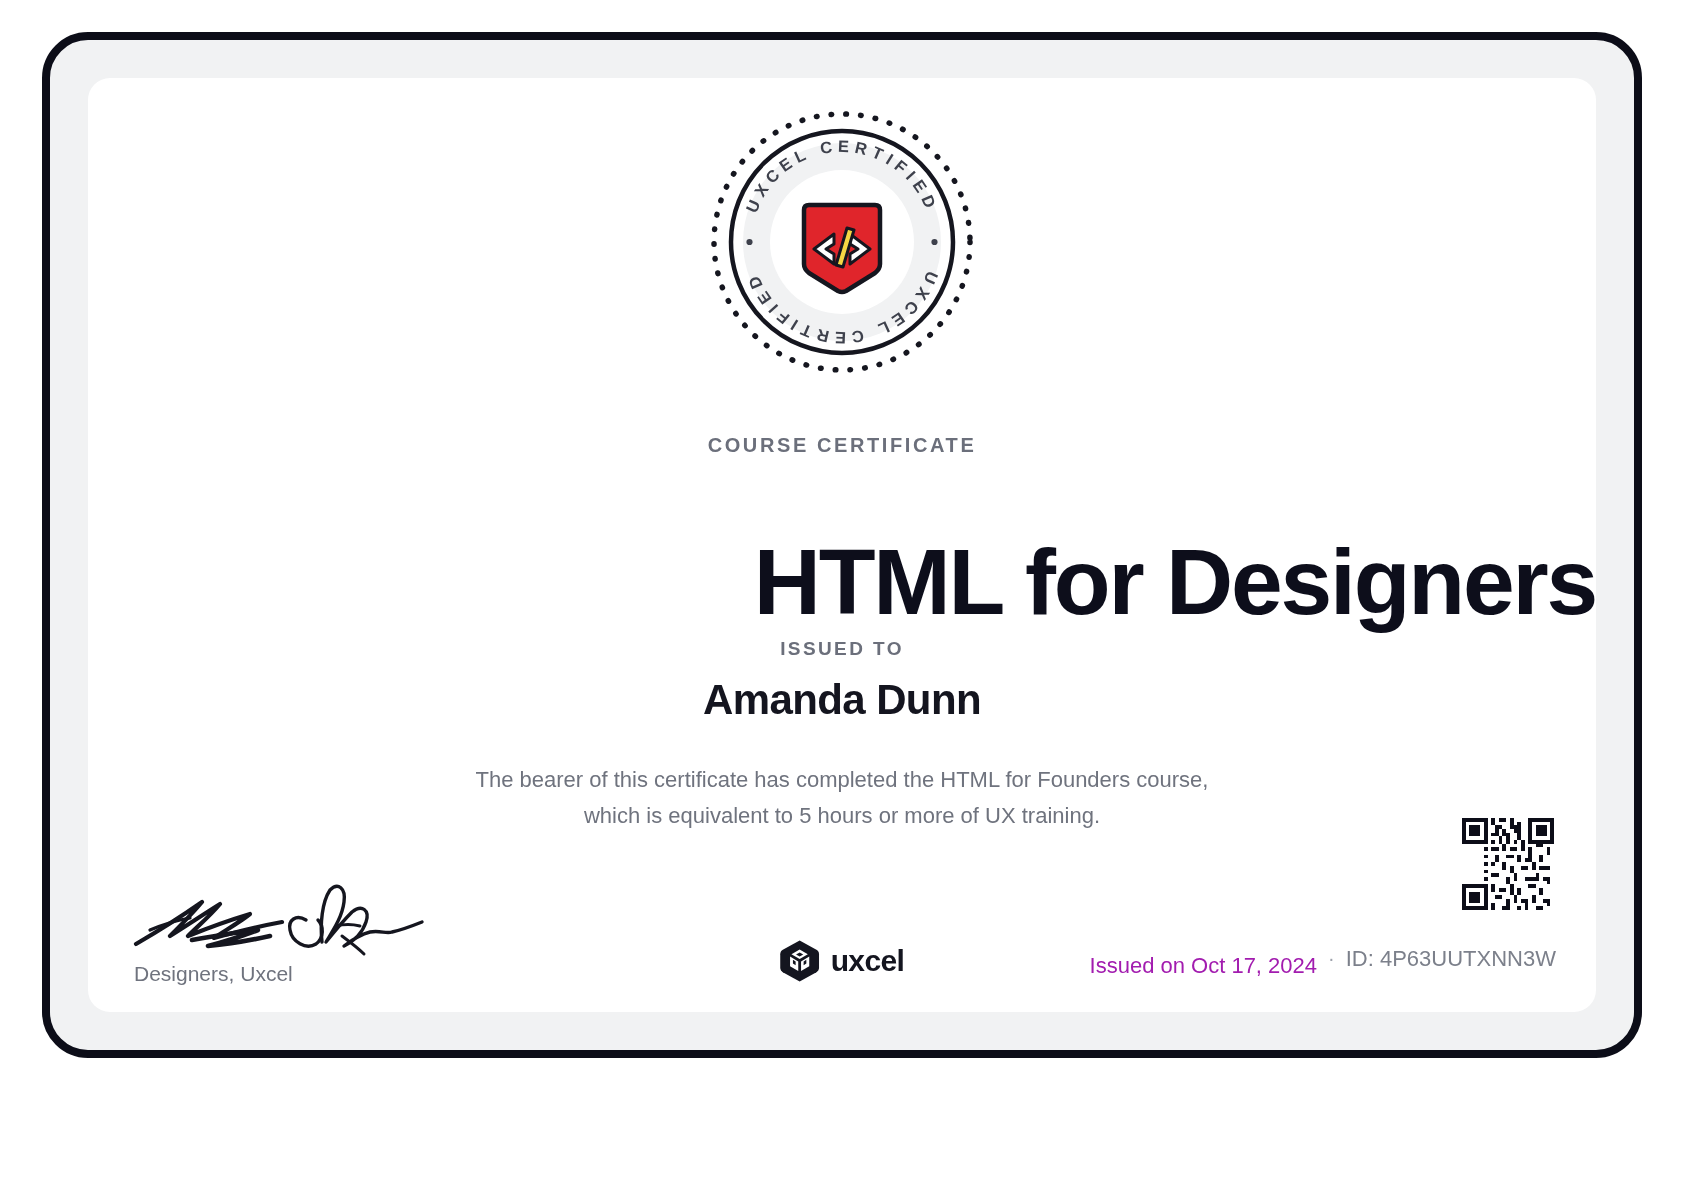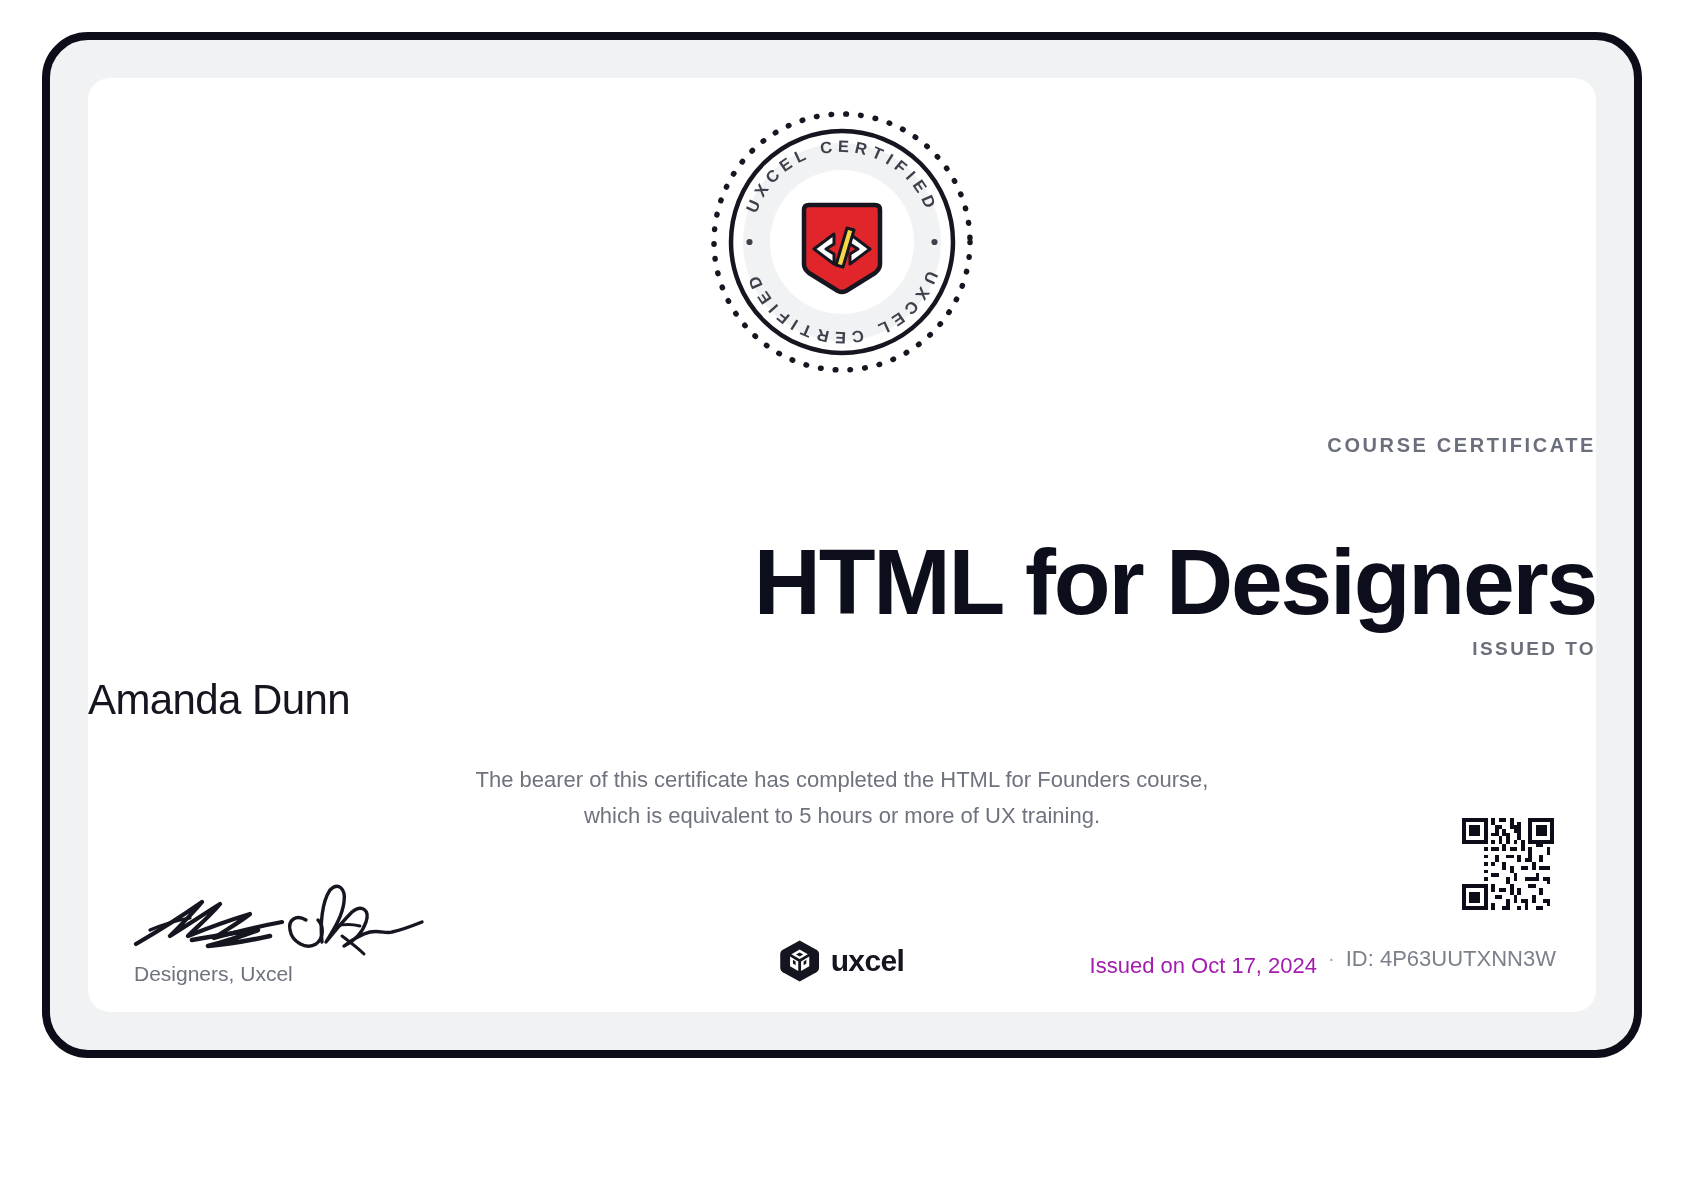--- a/index.html
+++ b/index.html
@@ -46,21 +46,21 @@
     width: 268px;
     height: 268px;
   }
   .seal-wrap svg { display: block; }
 
   
   .kicker {
     position: absolute;
     left: 0;
     right: 0;
-    text-align: right;
+    text-align: center;
     font-size: 20px;
     font-weight: 700;
     letter-spacing: 2.6px;
     color: #6B6F7B;
     text-transform: uppercase;
   }
   .kicker-course { top: 356px; }
   .kicker-issued { top: 560px; font-size: 19px; letter-spacing: 2.4px; }
 
   .course-title {
@@ -74,23 +74,23 @@
     font-weight: 700;
     letter-spacing: -2.2px;
     color: #0D0E1B;
   }
 
   .recipient-name {
     position: absolute;
     left: 0;
     right: 0;
     top: 598px;
-    text-align: left;
+    text-align: center;
     font-size: 42px;
-    font-weight: 400;
+    font-weight: 700;
     letter-spacing: -0.6px;
     color: #14151F;
   }
 
   .description {
     position: absolute;
     left: 50%;
     transform: translateX(-50%);
     top: 684px;
     width: 900px;

